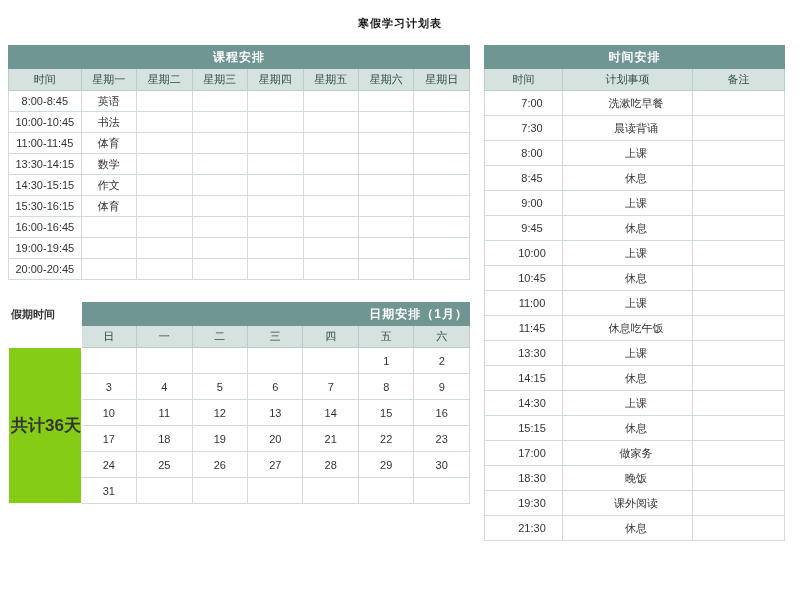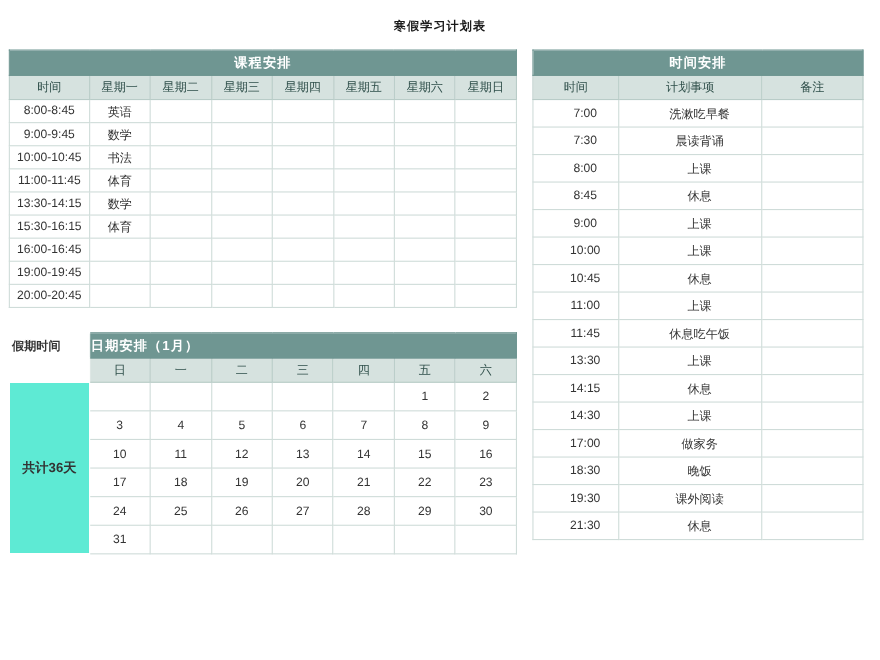--- a/index.html
+++ b/index.html
@@ -83,25 +83,25 @@
   .date-wrap { margin-top: 22px; }
   .date-table col.d-label { width: 72px; }
   .date-table col.d-day { width: 55px; }
   .date-table .subhead th.label-blank {
     background: #ffffff;
     border: 1px solid #ffffff;
   }
   .date-table td.day-num { height: 25px; }
   .vac-label {
     vertical-align: middle;
-    font-size: 12px;
+    font-size: 17px;
     font-weight: bold;
     color: #333333;
     border: 1px solid #ffffff;
-    background: #5eead4;
+    background: #84cc16;
   }
   .vac-head {
     font-size: 11px;
     font-weight: bold;
     color: #333333;
     text-align: left;
     padding-left: 2px;
     background: #ffffff;
     border: 1px solid #ffffff;
     height: 19px;
@@ -153,30 +153,20 @@
           <td class="time-cell">8:00-8:45</td>
           <td class="subj-cell">英语</td>
           <td class="subj-cell"></td>
           <td class="subj-cell"></td>
           <td class="subj-cell"></td>
           <td class="subj-cell"></td>
           <td class="subj-cell"></td>
           <td class="subj-cell"></td>
         </tr>
         <tr class="course-row">
-          <td class="time-cell">9:00-9:45</td>
-          <td class="subj-cell">数学</td>
-          <td class="subj-cell"></td>
-          <td class="subj-cell"></td>
-          <td class="subj-cell"></td>
-          <td class="subj-cell"></td>
-          <td class="subj-cell"></td>
-          <td class="subj-cell"></td>
-        </tr>
-        <tr class="course-row">
           <td class="time-cell">10:00-10:45</td>
           <td class="subj-cell">书法</td>
           <td class="subj-cell"></td>
           <td class="subj-cell"></td>
           <td class="subj-cell"></td>
           <td class="subj-cell"></td>
           <td class="subj-cell"></td>
           <td class="subj-cell"></td>
         </tr>
         <tr class="course-row">
@@ -185,20 +175,30 @@
           <td class="subj-cell"></td>
           <td class="subj-cell"></td>
           <td class="subj-cell"></td>
           <td class="subj-cell"></td>
           <td class="subj-cell"></td>
           <td class="subj-cell"></td>
         </tr>
         <tr class="course-row">
           <td class="time-cell">13:30-14:15</td>
           <td class="subj-cell">数学</td>
+          <td class="subj-cell"></td>
+          <td class="subj-cell"></td>
+          <td class="subj-cell"></td>
+          <td class="subj-cell"></td>
+          <td class="subj-cell"></td>
+          <td class="subj-cell"></td>
+        </tr>
+        <tr class="course-row">
+          <td class="time-cell">14:30-15:15</td>
+          <td class="subj-cell">作文</td>
           <td class="subj-cell"></td>
           <td class="subj-cell"></td>
           <td class="subj-cell"></td>
           <td class="subj-cell"></td>
           <td class="subj-cell"></td>
           <td class="subj-cell"></td>
         </tr>
         <tr class="course-row">
           <td class="time-cell">15:30-16:15</td>
           <td class="subj-cell">体育</td>
@@ -250,21 +250,21 @@
             <col class="d-day">
             <col class="d-day">
           <col class="d-day">
             <col class="d-day">
             <col class="d-day">
             <col class="d-day">
         </colgroup>
         <thead>
           <tr>
             <th class="vac-head">假期时间</th>
-            <th class="banner-cell" colspan="7" style="background:#6f9692;color:#ffffff;font-weight:bold;font-size:12px;text-align:left;height:20px;border:1px solid #6f9692;letter-spacing:1px;">日期安排（1月）</th>
+            <th class="banner-cell" colspan="7" style="background:#6f9692;color:#ffffff;font-weight:bold;font-size:12px;text-align:right;height:20px;border:1px solid #6f9692;letter-spacing:1px;">日期安排（1月）</th>
           </tr>
           <tr class="subhead">
             <th class="label-blank"></th>
             <th>日</th>
             <th>一</th>
             <th>二</th>
             <th>三</th>
             <th>四</th>
             <th>五</th>
             <th>六</th>
@@ -369,20 +369,25 @@
           <td>8:45</td>
           <td class="item-cell">休息</td>
           <td></td>
         </tr>
         <tr>
           <td>9:00</td>
           <td class="item-cell">上课</td>
           <td></td>
         </tr>
         <tr>
+          <td>9:45</td>
+          <td class="item-cell">休息</td>
+          <td></td>
+        </tr>
+        <tr>
           <td>10:00</td>
           <td class="item-cell">上课</td>
           <td></td>
         </tr>
         <tr>
           <td>10:45</td>
           <td class="item-cell">休息</td>
           <td></td>
         </tr>
         <tr>
@@ -401,20 +406,25 @@
           <td></td>
         </tr>
         <tr>
           <td>14:15</td>
           <td class="item-cell">休息</td>
           <td></td>
         </tr>
         <tr>
           <td>14:30</td>
           <td class="item-cell">上课</td>
+          <td></td>
+        </tr>
+        <tr>
+          <td>15:15</td>
+          <td class="item-cell">休息</td>
           <td></td>
         </tr>
         <tr>
           <td>17:00</td>
           <td class="item-cell">做家务</td>
           <td></td>
         </tr>
         <tr>
           <td>18:30</td>
           <td class="item-cell">晚饭</td>

